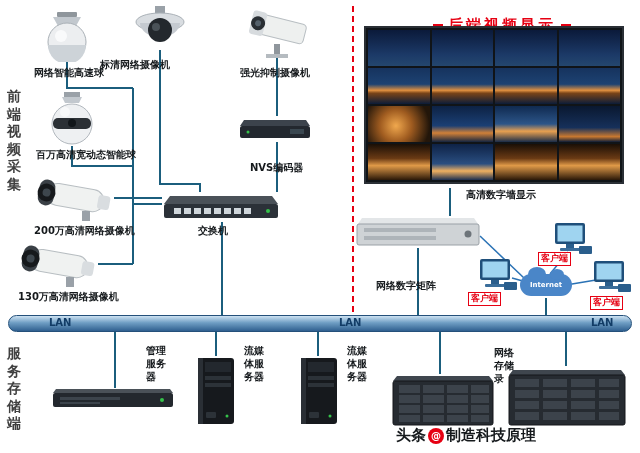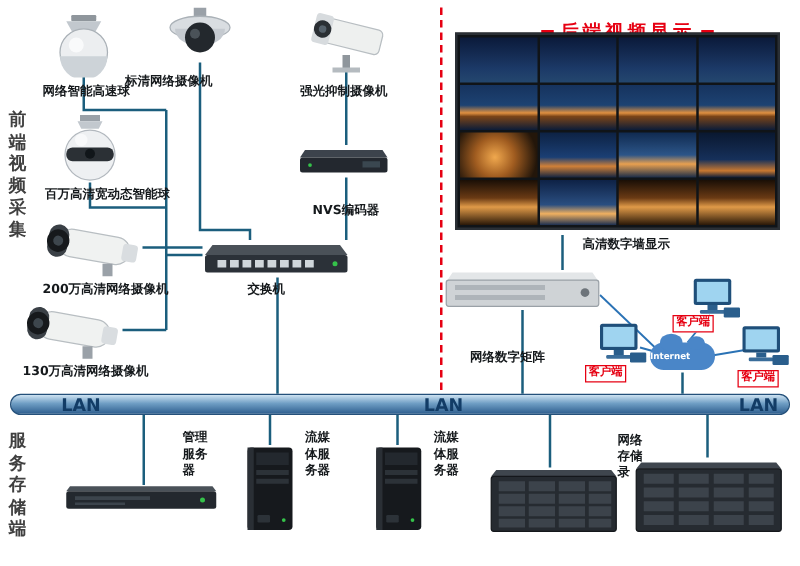--- a/index.html
+++ b/index.html
@@ -32,24 +32,24 @@
   .cell:nth-child(9){background:radial-gradient(circle at 45% 55%, #f0a84e 0%, #a05c20 40%, #23160a 85%);}
   .cell:nth-child(10){background:linear-gradient(180deg,#0d2244 0%,#1b3f74 55%,#d08038 75%,#14243f 100%);}
   .cell:nth-child(11){background:linear-gradient(180deg,#102a50 0%,#2c5588 50%,#e8a050 70%,#1a2c48 100%);}
   .cell:nth-child(12){background:linear-gradient(180deg,#0a1830 0%,#16305a 60%,#c87830 85%,#0d1d38 100%);}
   .cell:nth-child(n+13){background:linear-gradient(180deg,#1a0f06 0%,#6a3a14 40%,#e09a48 60%,#2a1808 100%);}
   .cell:nth-child(14){background:linear-gradient(180deg,#0e2246 0%,#2a4e80 55%,#f0b060 75%,#1c2f50 100%);}
   
   .lan-bar{position:absolute;left:8px;top:315px;width:624px;height:17px;border-radius:9px;
     background:linear-gradient(180deg,#cde2f2 0%,#6f9ec4 45%,#2f5f8f 100%);
     border:1px solid #24507a;box-sizing:border-box;}
-  .lan-text{position:absolute;top:1px;font-size:14px;font-weight:bold;color:#123c66;}
+  .lan-text{position:absolute;top:1px;font-size:10px;font-weight:bold;color:#123c66;}
   
   .cloud{position:absolute;left:520px;top:274px;width:52px;height:22px;background:#4a86c8;
-    border-radius:12px;display:flex;align-items:center;justify-content:flex-start;}
+    border-radius:12px;display:flex;align-items:center;justify-content:center;}
   .cloud::before{content:"";position:absolute;left:8px;top:-7px;width:18px;height:14px;
     background:#4a86c8;border-radius:50%;}
   .cloud::after{content:"";position:absolute;right:8px;top:-5px;width:14px;height:11px;
     background:#4a86c8;border-radius:50%;}
   .cloud span{position:relative;z-index:1;font-size:7px;font-weight:bold;color:#fff;}
   
   .watermark{position:absolute;left:396px;top:426px;font-size:15px;font-weight:bold;color:#15191c;
     display:flex;align-items:center;gap:2px;}
   .wm-logo{display:inline-flex;align-items:center;justify-content:center;width:16px;height:16px;
     border-radius:50%;background:#e60012;color:#fff;font-size:10px;font-weight:bold;}
@@ -348,14 +348,19 @@
         <rect x="35" y="33" width="24" height="8" fill="#3c434b"></rect>
         <rect x="63" y="33" width="24" height="8" fill="#3c434b"></rect>
         <rect x="91" y="33" width="20" height="8" fill="#3c434b"></rect>
       <rect x="7" y="44" width="24" height="8" fill="#3c434b"></rect>
         <rect x="35" y="44" width="24" height="8" fill="#3c434b"></rect>
         <rect x="63" y="44" width="24" height="8" fill="#3c434b"></rect>
         <rect x="91" y="44" width="20" height="8" fill="#3c434b"></rect>
     </svg>
   </div>
 
+  <div class="watermark">
+    <span>头条</span>
+    <span class="wm-logo">@</span>
+    <span>制造科技原理</span>
+  </div>
 
 </div>
 
 </body></html>

